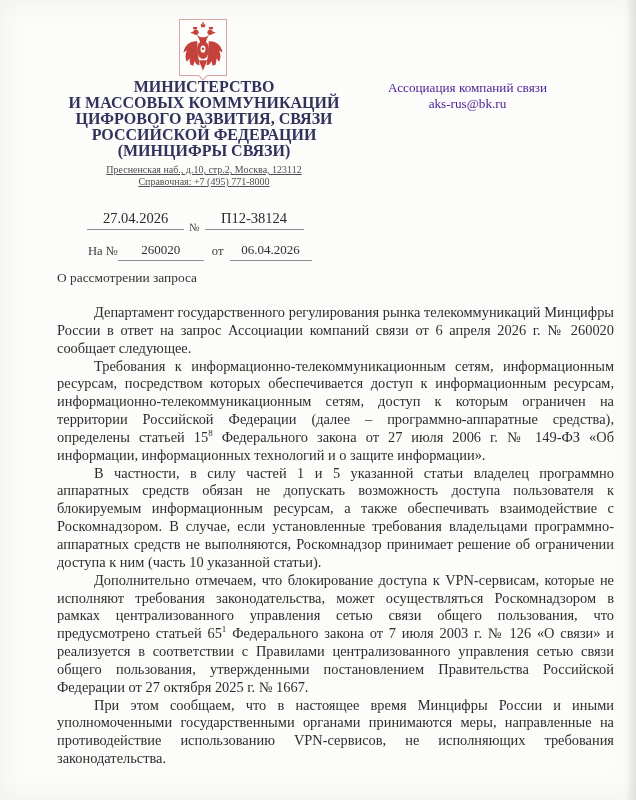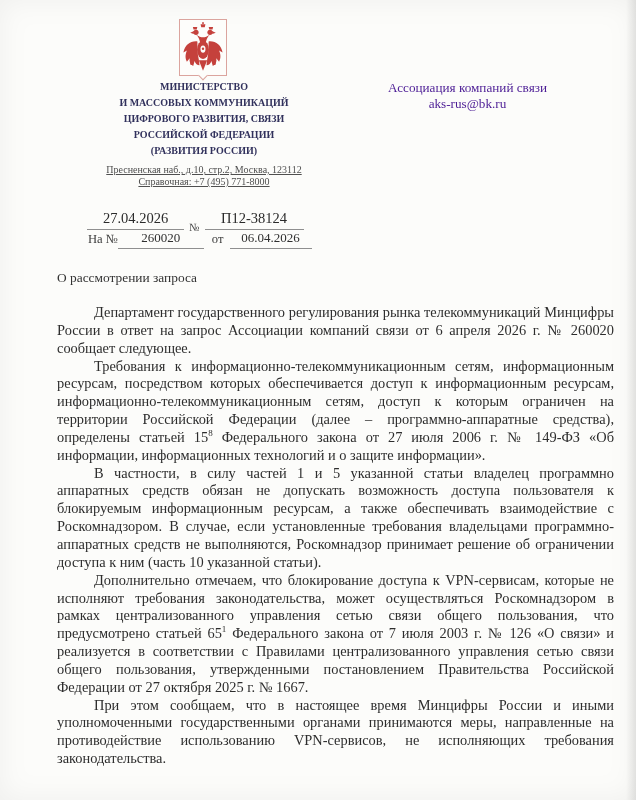--- a/index.html
+++ b/index.html
@@ -20,39 +20,39 @@
   }
   .emblem-box::before{
     content:''; position:absolute; left:50%; bottom:-4px; width:6px; height:6px;
     transform:translateX(-50%) rotate(45deg);
     background:#fdfdfb; border-right:1px solid #dba49e; border-bottom:1px solid #dba49e;
   }
   .emblem-box svg{ position:absolute; left:2px; top:1px; width:42px; height:52px; }
   .ministry{
     position:absolute; left:39px; top:79px; width:330px;
     text-align:center; color:#31315c; font-weight:bold;
-    font-size:10px; line-height:16.1px; white-space:nowrap;
+    font-size:16px; line-height:16.1px; white-space:nowrap;
   }
   .addr{
     position:absolute; left:39px; top:164px; width:330px;
     text-align:center; color:#4f4f4f; font-size:10px; line-height:11.8px;text-decoration:underline;
   }
   .date-row{
     position:absolute; left:87px; top:194px;
     display:flex; align-items:flex-end; color:#2a2a2a;margin-top:16px;
   }
   .field-u{
     border-bottom:1px solid #8f8f8f; text-align:center;
     font-size:14.5px; padding-bottom:2px;
   }
   .field-date{ width:97px; }
   .field-num{ width:99px; }
   .num-sign{ font-size:11px; color:#444; margin:0 5px; transform:translateY(3px); }
   .re-row{
-    position:absolute; left:88px; top:230px;
+    position:absolute; left:88px; top:242px;
     display:flex; align-items:flex-end; color:#3c3c3c; font-size:12.6px;
   }
   .re-row .lbl{ padding-bottom:2px; }
   .re-u{
     border-bottom:1px solid #8f8f8f; text-align:center;
     font-size:13px; padding-bottom:2px; color:#2f2f2f;
   }
   .re-num{ width:86px; }
   .re-date{ width:82px; margin-left:6px; }
   .re-from{ margin-left:8px; padding-bottom:2px; }
@@ -99,21 +99,21 @@
       <ellipse cx="30" cy="39" rx="3.6" ry="5.2" fill="#fcfcfa"></ellipse>
       <circle cx="30" cy="38.5" r="1.7" fill="#c5413c"></circle>
     </svg>
   </div>
 
   <div class="ministry">
     <div>МИНИСТЕРСТВО</div>
     <div>И МАССОВЫХ КОММУНИКАЦИЙ</div>
     <div>ЦИФРОВОГО РАЗВИТИЯ, СВЯЗИ</div>
     <div>РОССИЙСКОЙ ФЕДЕРАЦИИ</div>
-    <div>(РАЗВИТИЯ РОССИИ)</div>
+    <div>(МИНЦИФРЫ СВЯЗИ)</div>
   </div>
 
   <div class="addr">
     <div>Пресненская наб., д.10, стр.2, Москва, 123112</div>
     <div>Справочная: +7 (495) 771-8000</div>
   </div>
 
   <div class="date-row">
     <span class="field-u field-date">27.04.2026</span>
     <span class="num-sign">№</span>

